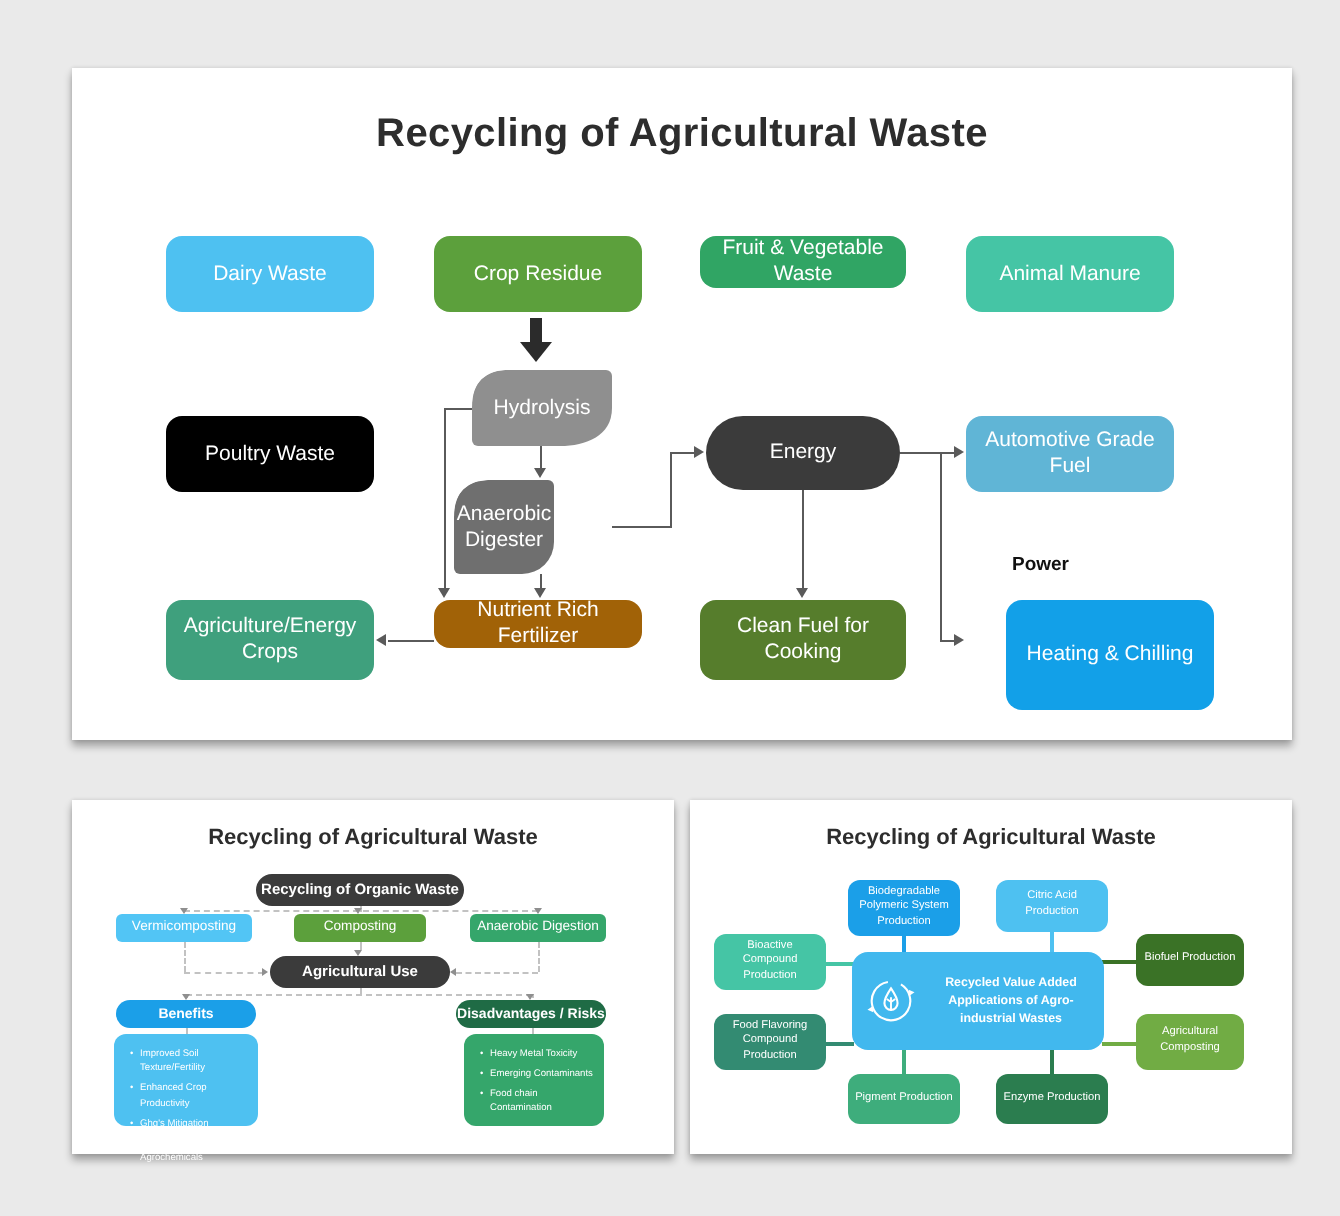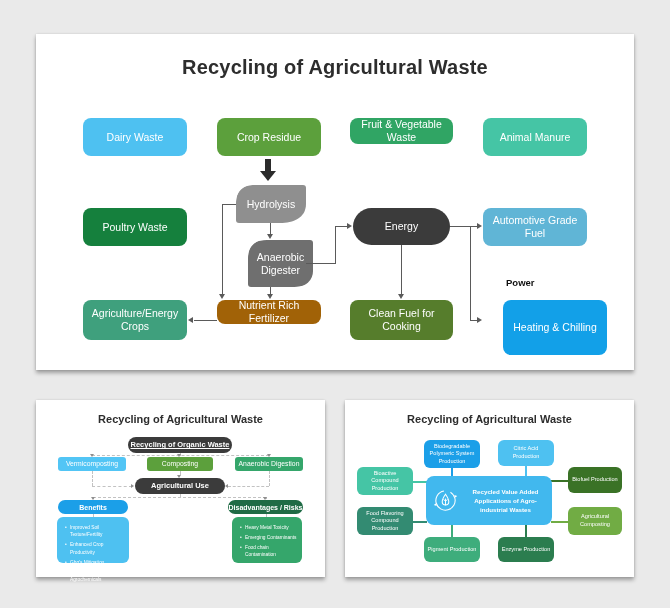--- a/index.html
+++ b/index.html
@@ -5,20 +5,21 @@
   html,body{margin:0;padding:0;}
   body{
     width:670px;height:608px;position:relative;overflow:hidden;
     background:#eaeaea;
     font-family:"Liberation Sans","DejaVu Sans",sans-serif;
     -webkit-font-smoothing:antialiased;
   }
   .card{
     position:absolute;background:#ffffff;
     box-shadow:0 3px 4px rgba(0,0,0,.32), 0 0 2px rgba(0,0,0,.12);
+    padding-left:12px;
   }
   #card-main{left:36px;top:34px;width:598px;height:336px;}
   #card-organic{left:36px;top:400px;width:289px;height:177px;}
   #card-apps{left:345px;top:400px;width:289px;height:177px;}
 
   .slide-title{
     position:absolute;left:0;right:0;text-align:center;
     font-weight:bold;color:#2d2d2d;
   }
   #card-main .slide-title{top:22px;font-size:20px;letter-spacing:.2px;}
@@ -100,24 +101,24 @@
 
   <div class="node main-node" style="left: 47px; top: 84px; width: 104px; height: 38px; background-color: rgb(78, 193, 241);">Dairy Waste</div>
   <div class="node main-node" style="left: 181px; top: 84px; width: 104px; height: 38px; background-color: rgb(92, 160, 60);">Crop Residue</div>
   <div class="node main-node" style="left: 314px; top: 84px; width: 103px; height: 26px; background-color: rgb(48, 165, 100);">Fruit &amp; Vegetable Waste</div>
   <div class="node main-node" style="left: 447px; top: 84px; width: 104px; height: 38px; background-color: rgb(69, 197, 165);">Animal Manure</div>
 
   <div class="fat-arrow-shaft" style="left:229px;top:125px;width:6px;height:13px;"></div>
   <div class="fat-arrow-head" style="left:224px;top:137px;"></div>
 
   <div class="leaf" id="node-hydrolysis" style="left: 200px; top: 151px; width: 70px; height: 38px; background-color: rgb(143, 143, 143);">Hydrolysis</div>
-  <div class="leaf" id="node-anaerobic" style="left: 212px; top: 206px; width: 65px; height: 47px; background-color: rgb(111, 111, 111);">Anaerobic Digester</div>
+  <div class="leaf" id="node-anaerobic" style="left: 191px; top: 206px; width: 50px; height: 47px; background-color: rgb(111, 111, 111);">Anaerobic Digester</div>
   <div class="node main-node stadium" style="left: 317px; top: 174px; width: 97px; height: 37px; background-color: rgb(59, 59, 59);">Energy</div>
 
-  <div class="node main-node" style="left: 47px; top: 174px; width: 104px; height: 38px; background-color: #15803d;">Poultry Waste</div>
+  <div class="node main-node" style="left: 47px; top: 174px; width: 104px; height: 38px; background-color: #000000;">Poultry Waste</div>
   <div class="node main-node" style="left: 447px; top: 174px; width: 104px; height: 38px; background-color: rgb(96, 181, 214);">Automotive Grade Fuel</div>
 
   <div class="power-label" style="left:470px;top:243px;width:60px;">Power</div>
 
   <div class="node main-node" style="left: 47px; top: 266px; width: 104px; height: 40px; background-color: rgb(63, 160, 125);">Agriculture/Energy Crops</div>
   <div class="node main-node" style="left: 181px; top: 266px; width: 104px; height: 24px; background-color: #a16207;">Nutrient Rich Fertilizer</div>
   <div class="node main-node" style="left: 314px; top: 266px; width: 103px; height: 40px; background-color: rgb(86, 125, 44); text-align: center;">Clean Fuel for Cooking</div>
   <div class="node main-node" style="left: 447px; top: 266px; width: 104px; height: 55px; background-color: rgb(18, 160, 232); margin-left: 20px;">Heating &amp; Chilling</div>
 
   <div class="vline" style="left:234px;top:189px;height:12px;"></div>
@@ -144,21 +145,21 @@
   <div class="vline" style="left:365px;top:211px;height:50px;"></div>
   <div class="arr arr-d" style="left:362px;top:260px;"></div>
 
   <div class="hline" style="left:158px;top:286px;width:23px;"></div>
   <div class="arr arr-l" style="left:152px;top:282.5px;"></div>
 </div>
 
 <div class="card" id="card-organic">
   <div class="slide-title">Recycling of Agricultural Waste</div>
 
-  <div class="pill" style="left: 92px; top: 37px; width: 104px; height: 16px; font-size: 7.5px; background-color: rgb(59, 59, 59); text-decoration: underline;">Recycling of Organic Waste</div>
+  <div class="pill" style="left: 92px; top: 37px; width: 104px; height: 16px; font-size: 7.5px; background-color: rgb(59, 59, 59);">Recycling of Organic Waste</div>
 
   <div class="dash-v" style="left:143.5px;top:53px;height:3px;"></div>
   <div class="dash-h" style="left:56px;top:55px;width:177px;"></div>
   <div class="sarr sarr-d" style="left:54px;top:54px;"></div>
   <div class="sarr sarr-d" style="left:141px;top:54px;"></div>
   <div class="sarr sarr-d" style="left:230.5px;top:54px;"></div>
 
   <div class="method" style="left: 22px; top: 57px; width: 68px; height: 14px; background-color: rgb(82, 197, 245);">Vermicomposting</div>
   <div class="method" style="left: 111px; top: 57px; width: 66px; height: 14px; background-color: rgb(92, 160, 60);">Composting</div>
   <div class="method" style="left: 199px; top: 57px; width: 68px; height: 14px; background-color: rgb(53, 166, 107);">Anaerobic Digestion</div>

